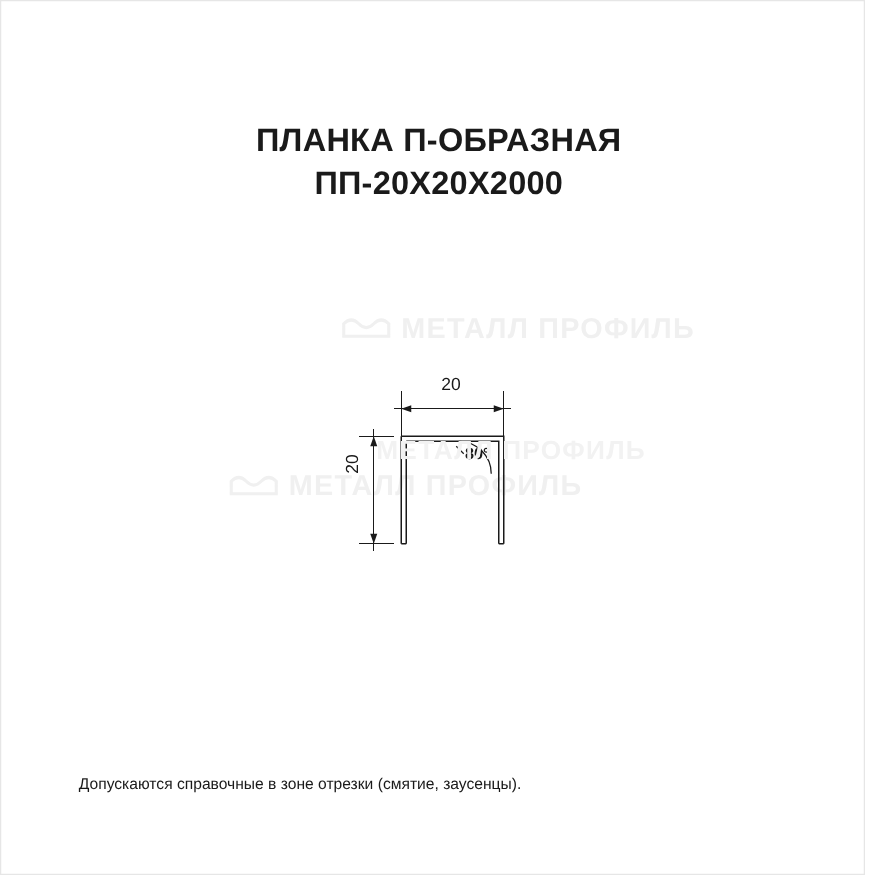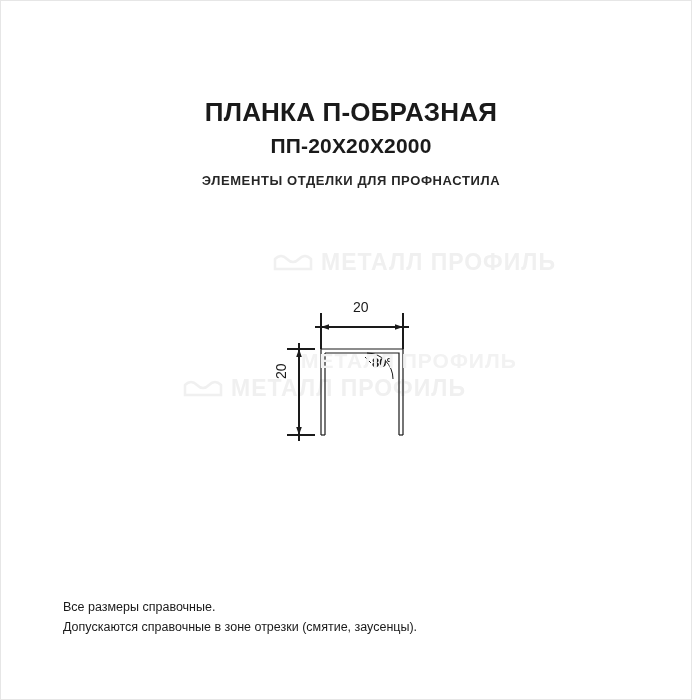--- a/index.html
+++ b/index.html
@@ -31,21 +31,21 @@
     text-align: center;
   }
   .title-line-1 {
     font-size: 26px;
     font-weight: bold;
     letter-spacing: 0.2px;
     line-height: 30px;
     white-space: nowrap;
   }
   .title-line-2 {
-    font-size: 21px;
+    font-size: 26px;
     font-weight: bold;
     letter-spacing: 0.2px;
     line-height: 30px;
     margin-top: 4px;
     white-space: nowrap;
   }
   .subtitle {
     font-size: 13px;
     font-weight: bold;
     letter-spacing: 0.6px;
@@ -100,21 +100,20 @@
   .footer div { white-space: nowrap; }
 </style>
 </head>
 <body>
 
 <div class="page">
 
   <div class="header">
     <div class="title-line-1">ПЛАНКА П-ОБРАЗНАЯ</div>
     <div class="title-line-2">ПП-20Х20Х2000</div>
-    <div class="subtitle">ЭЛЕМЕНТЫ ОТДЕЛКИ ДЛЯ ПРОФНАСТИЛА</div>
   </div>
 
   <div class="wm wm1">
     <span class="wm-mark">
       <svg width="40" height="24" viewBox="0 0 40 24" aria-hidden="true">
         <path d="M2 18 L2 8 Q8 2 14 8 Q20 14 26 8 Q32 2 38 8 L38 18 Z" fill="none" stroke="#f0f0f0" stroke-width="2.5"></path>
       </svg>
     </span>
     <span>МЕТАЛЛ ПРОФИЛЬ</span>
   </div>
@@ -178,17 +177,16 @@
     <div style="position:absolute; left:258px; top:88px; font-size:14px; transform:rotate(-90deg); transform-origin:left top;">20</div>
 
     <div style="position:absolute; left:357px; top:64px; font-size:13px; font-weight:bold;">80°</div>
   </div>
 
   <div class="wm wm3">
     <span>МЕТАЛЛ ПРОФИЛЬ</span>
   </div>
 
   <div class="footer">
-    <div>Все размеры справочные.</div>
     <div>Допускаются справочные в зоне отрезки (смятие, заусенцы).</div>
   </div>
 
 </div>
 
 </body></html>

